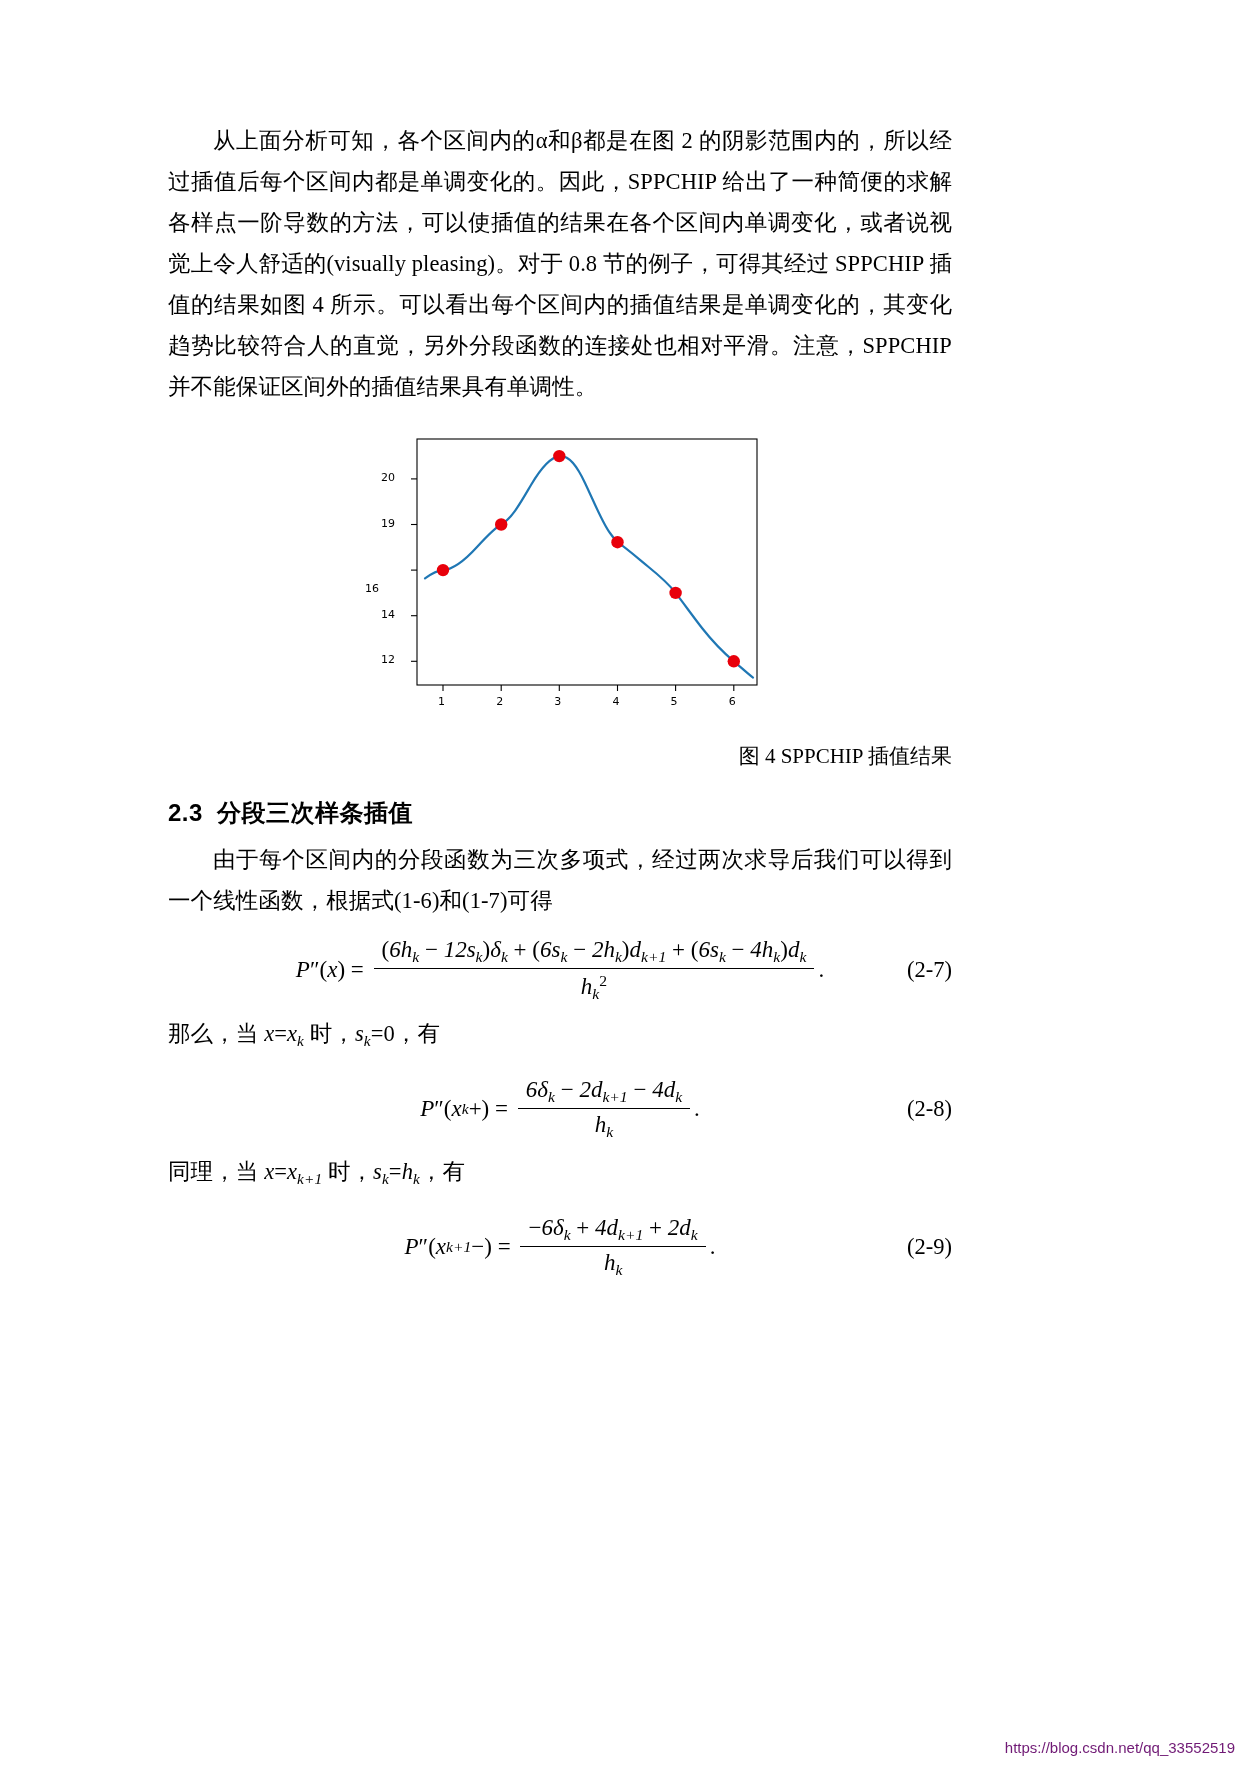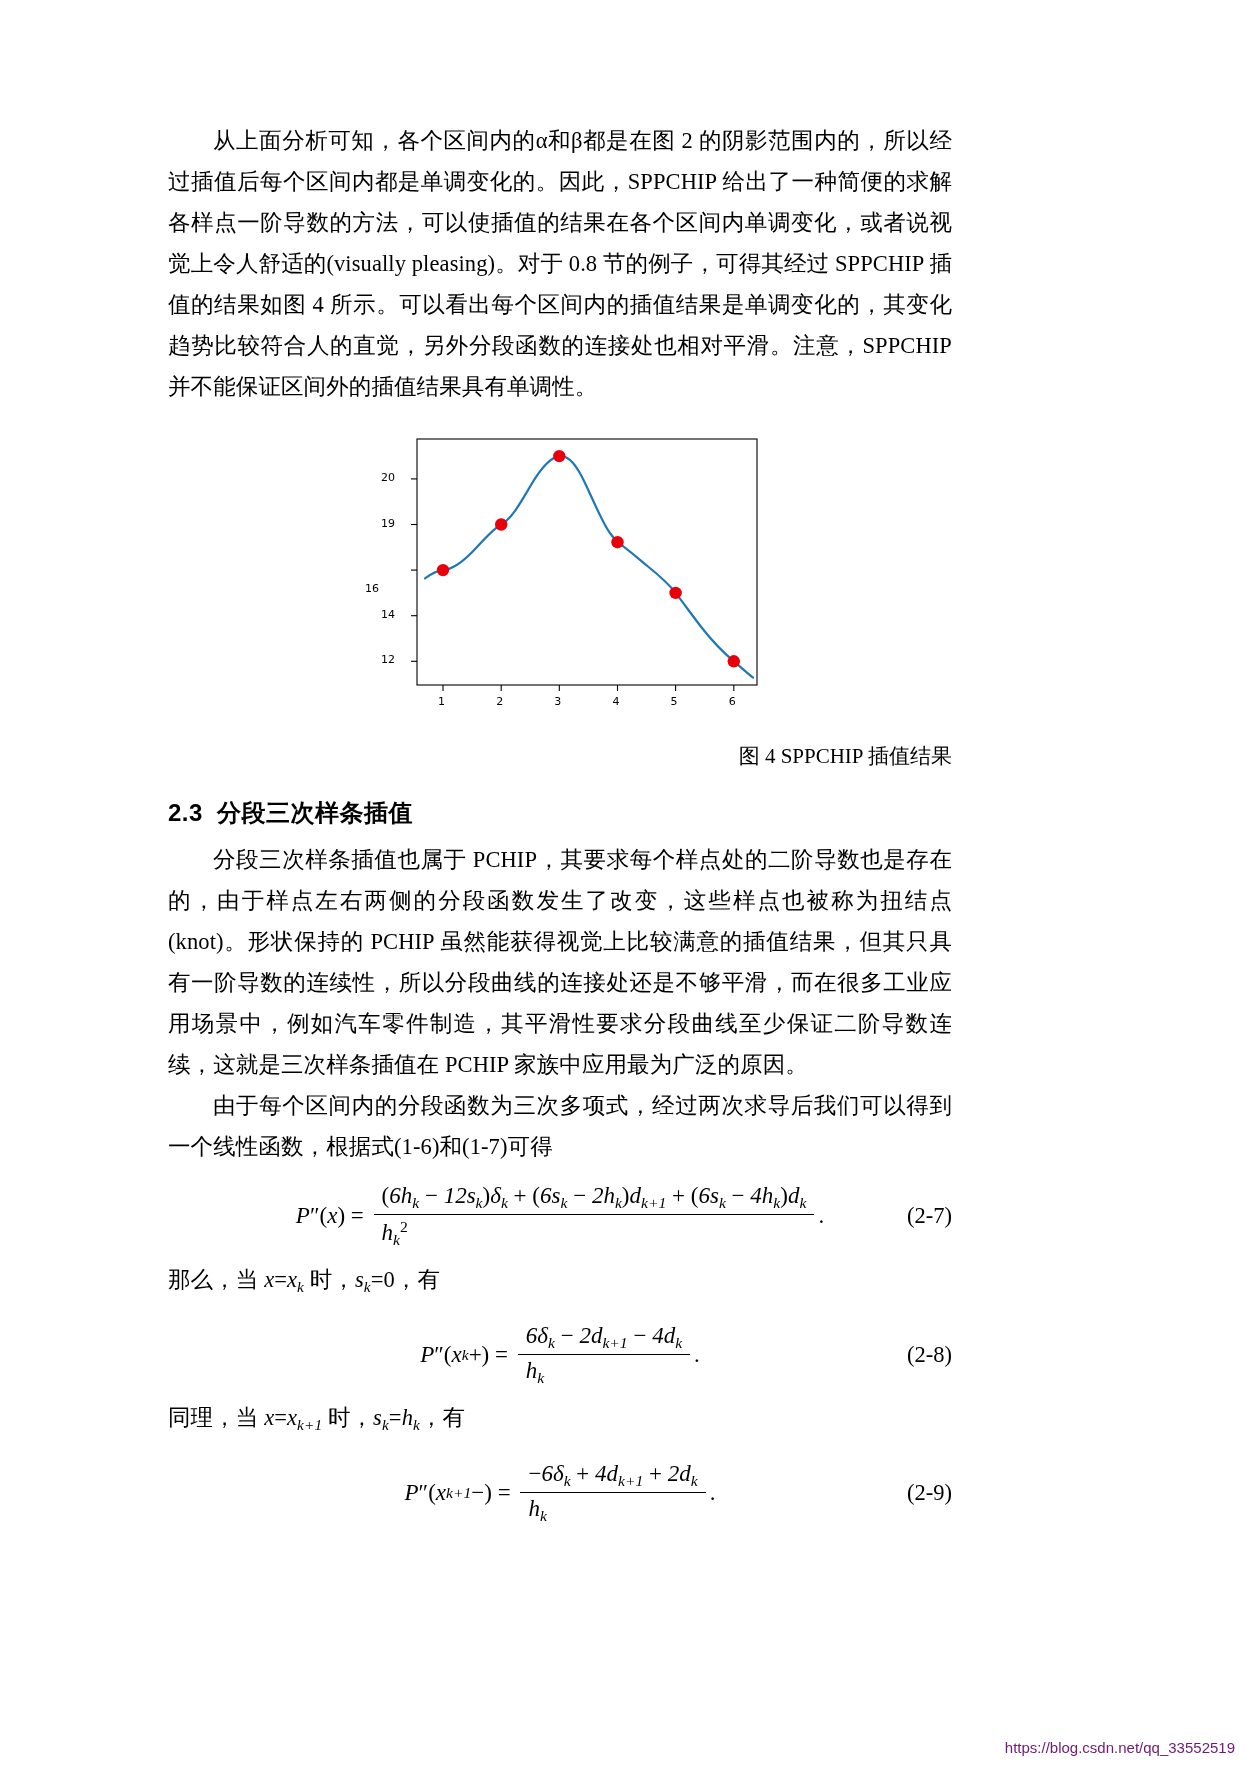--- a/index.html
+++ b/index.html
@@ -81,21 +81,21 @@
     font-family:"Liberation Serif","DejaVu Serif",serif;
     font-style:italic;
     font-size:23px;
     white-space:nowrap;
     display:inline-flex;
     align-items:center;
   }
   .frac{
     display:inline-flex;
     flex-direction:column;
-    align-items:flex-start;
+    align-items:center;
     vertical-align:middle;
     margin:0 4px;
   }
   .frac .num{
     padding:0 8px 2px 8px;
     border-bottom:1.3px solid #000;
     white-space:nowrap;
   }
   .frac .den{
     padding:3px 8px 0 8px;
@@ -196,23 +196,20 @@
         <span class="tick-label" style="left:383.8px;top:270px;">6</span>
       </div>
     </div>
 
     <div class="caption">图 4 SPPCHIP 插值结果</div>
 
     <h2 class="sec">
       <span class="num">2.3</span><span>分段三次样条插值</span>
     </h2>
 
-    <p class="body">
-      <span>分段三次样条插值也属于 PCHIP，其要求每个样点处的二阶导数也是存在的，由于样点左右两侧的分段函数发生了改变，这些样点也被称为扭结点(knot)。形状保持的 PCHIP 虽然能获得视觉上比较满意的插值结果，但其只具有一阶导数的连续性，所以分段曲线的连接处还是不够平滑，而在很多工业应用场景中，例如汽车零件制造，其平滑性要求分段曲线至少保证二阶导数连续，这就是三次样条插值在 PCHIP 家族中应用最为广泛的原因。</span>
-    </p>
 
     <p class="body">
       <span>由于每个区间内的分段函数为三次多项式，经过两次求导后我们可以得到一个线性函数，根据式(1-6)和(1-7)可得</span>
     </p>
 
     <div class="eqrow">
       <div class="eqbody">
         <span class="math">
           <span>P</span>
             <span class="up">″</span>

